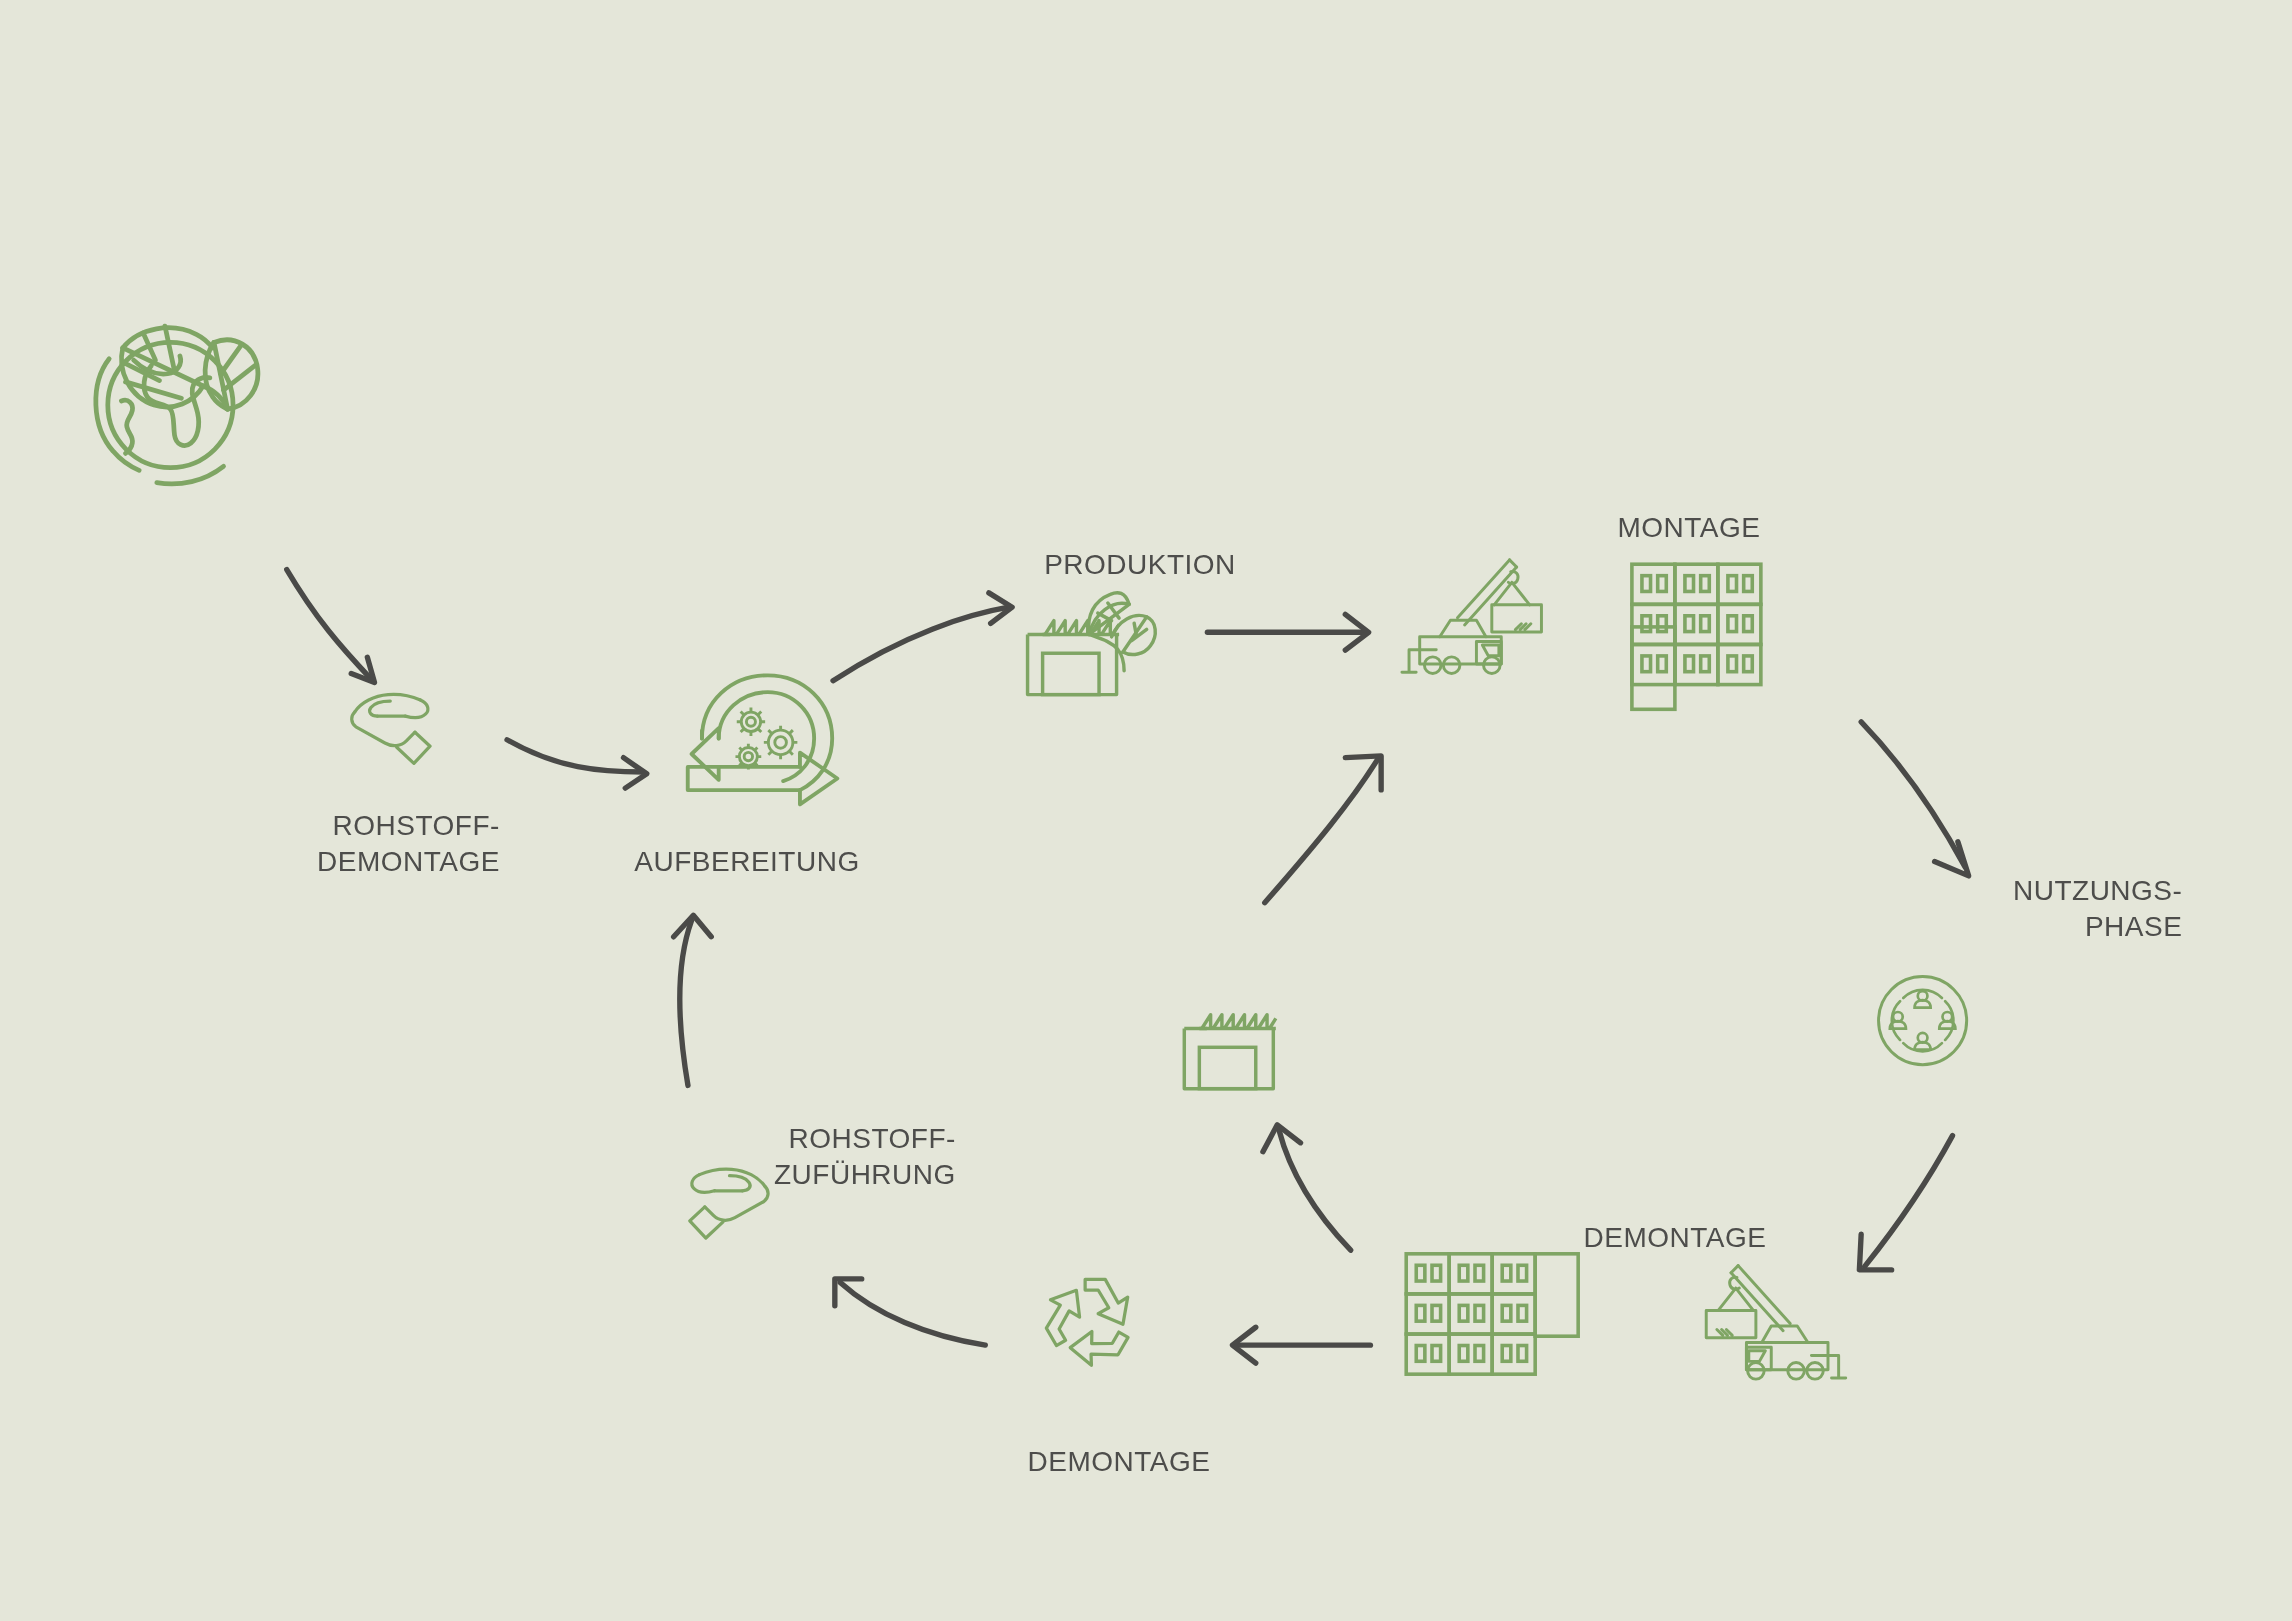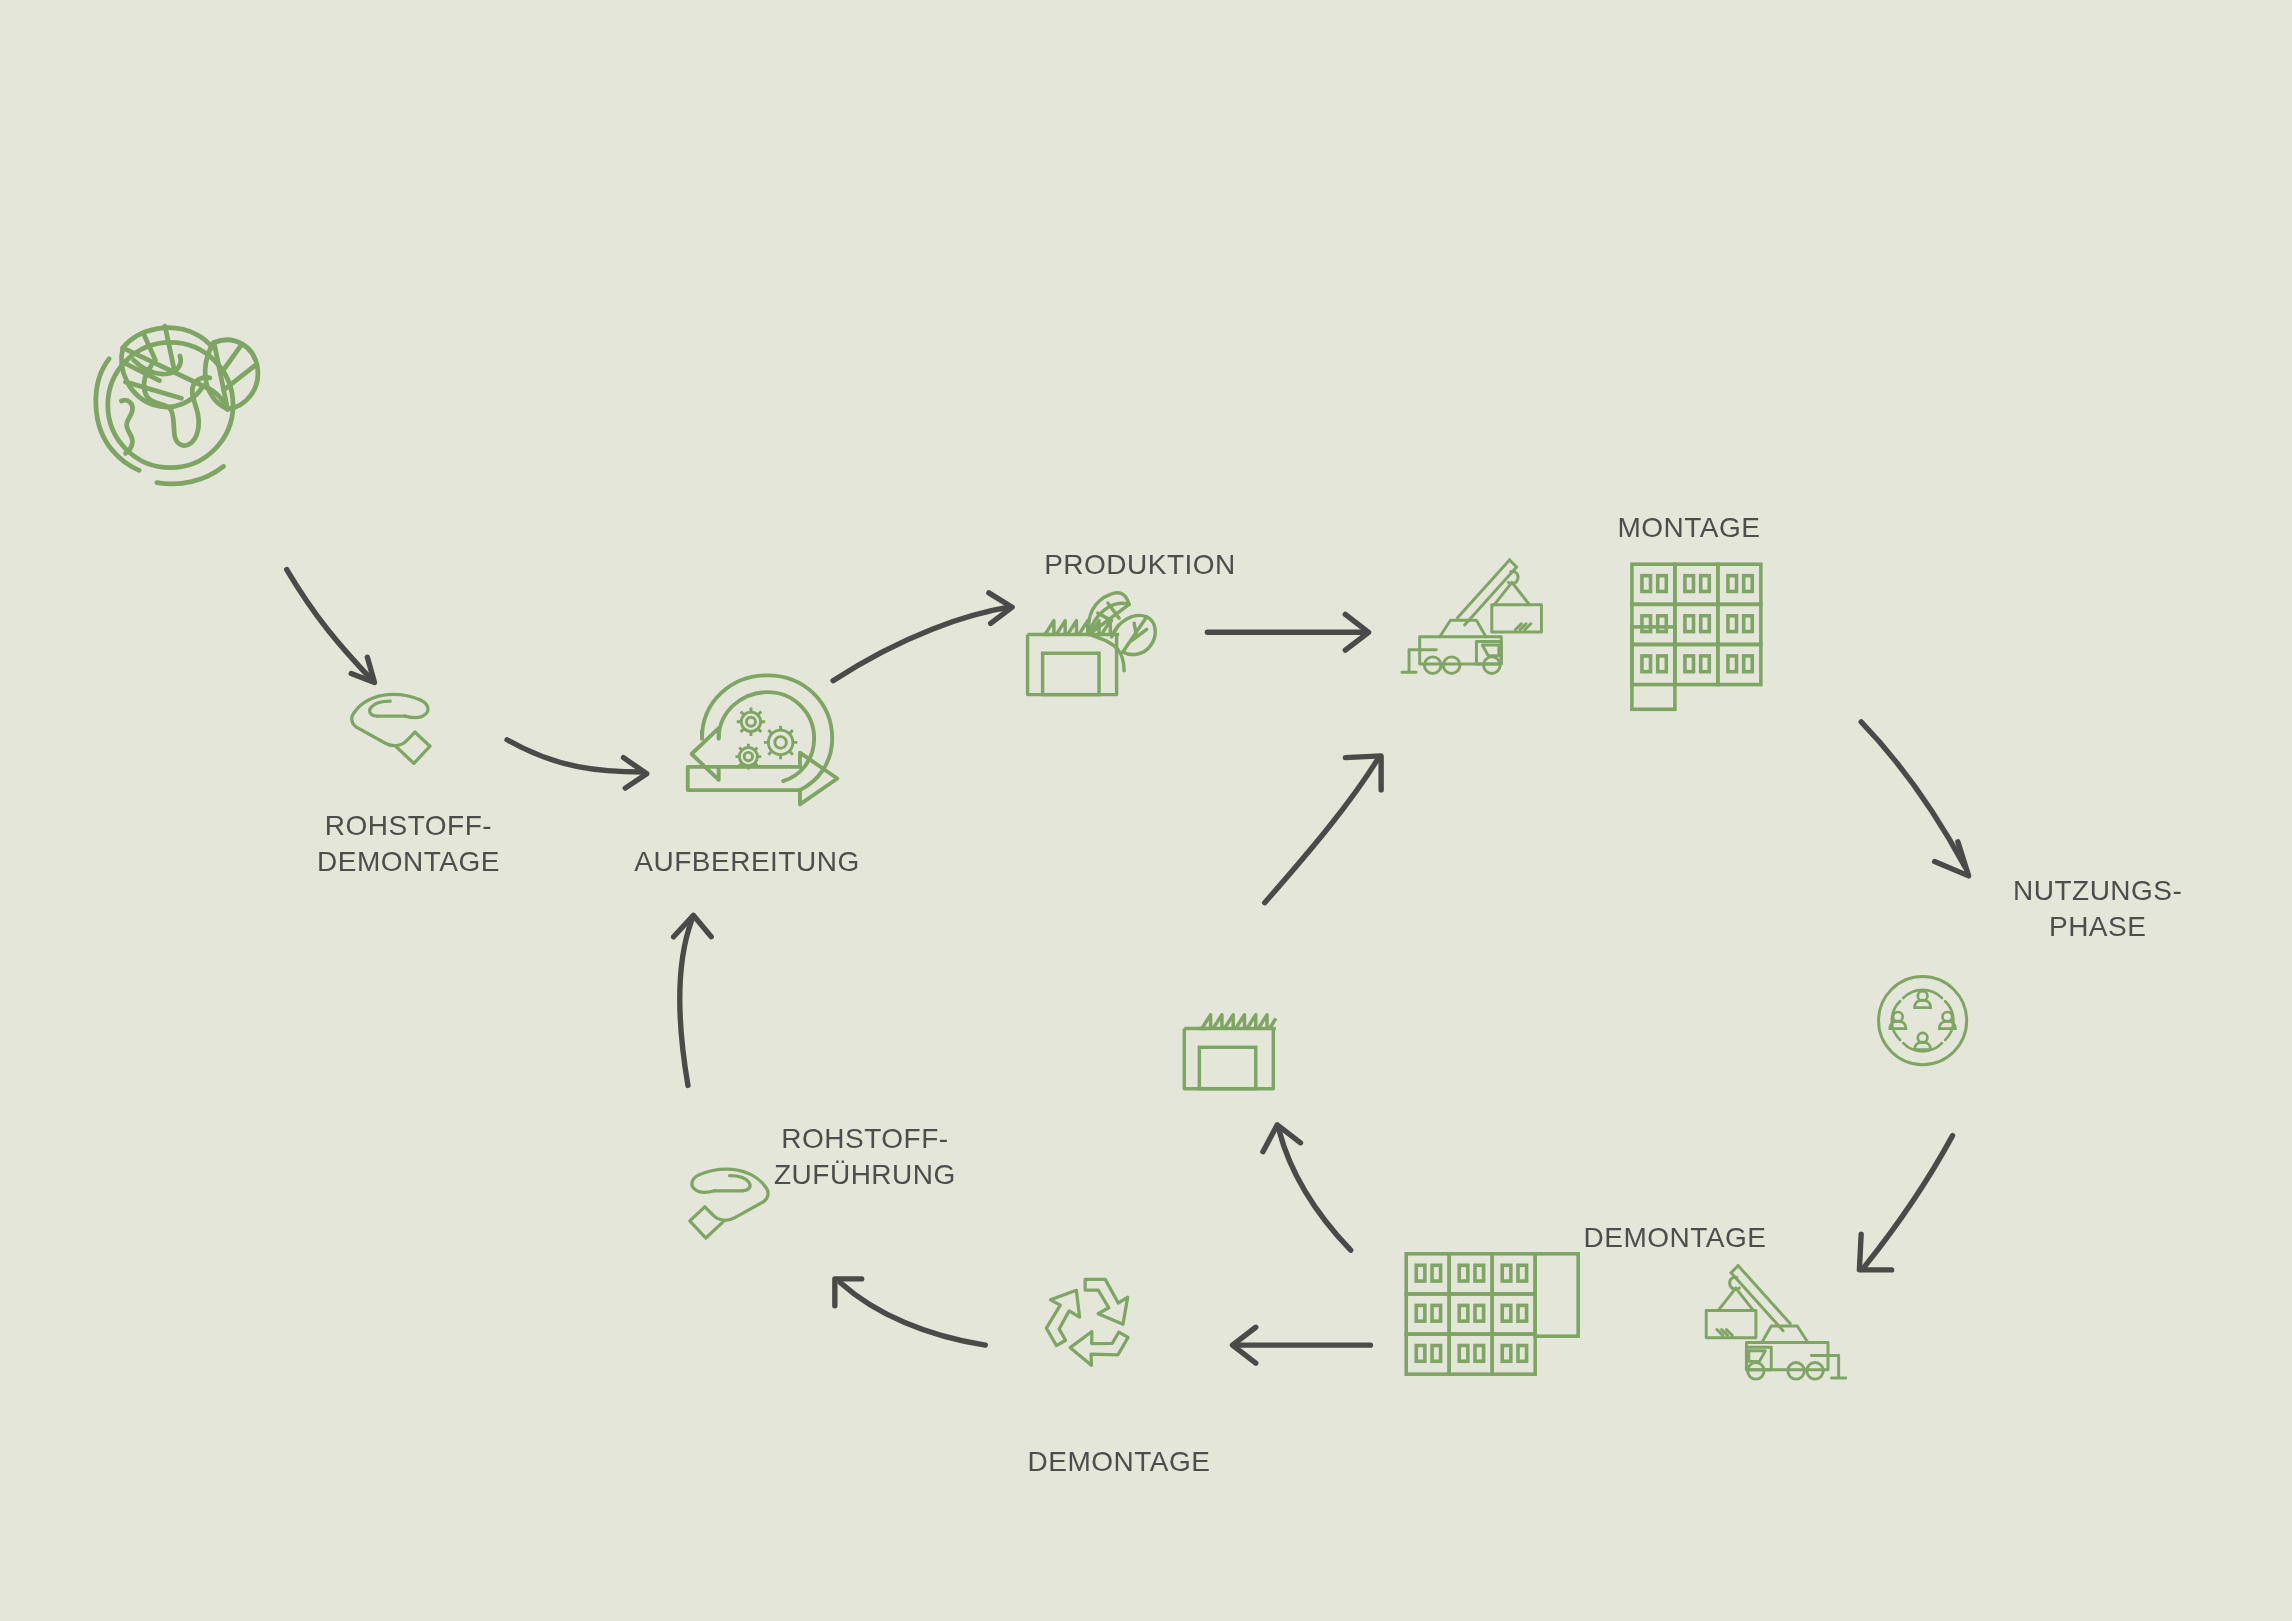--- a/index.html
+++ b/index.html
@@ -16,21 +16,21 @@
   .lbl{
     position:absolute;
     color:#4d4d4b;
     font-size:28px;
     letter-spacing:0.5px;
     line-height:36px;
     white-space:pre;
     font-weight:400;
   }
   .lbl.ctr{text-align:center;transform:translateX(-50%);}
-  .lbl.left{text-align:center;}
+  .lbl.left{text-align:right;}
 </style>
 </head>
 <body>
 
 <div id="stage">
 
 <svg class="layer" viewBox="0 0 2560 1810">
   <defs>
     <g id="glyph-hand">
 

